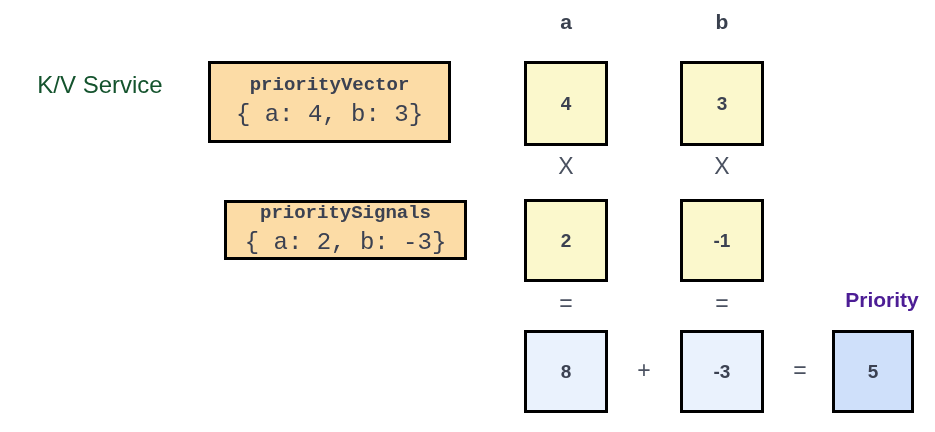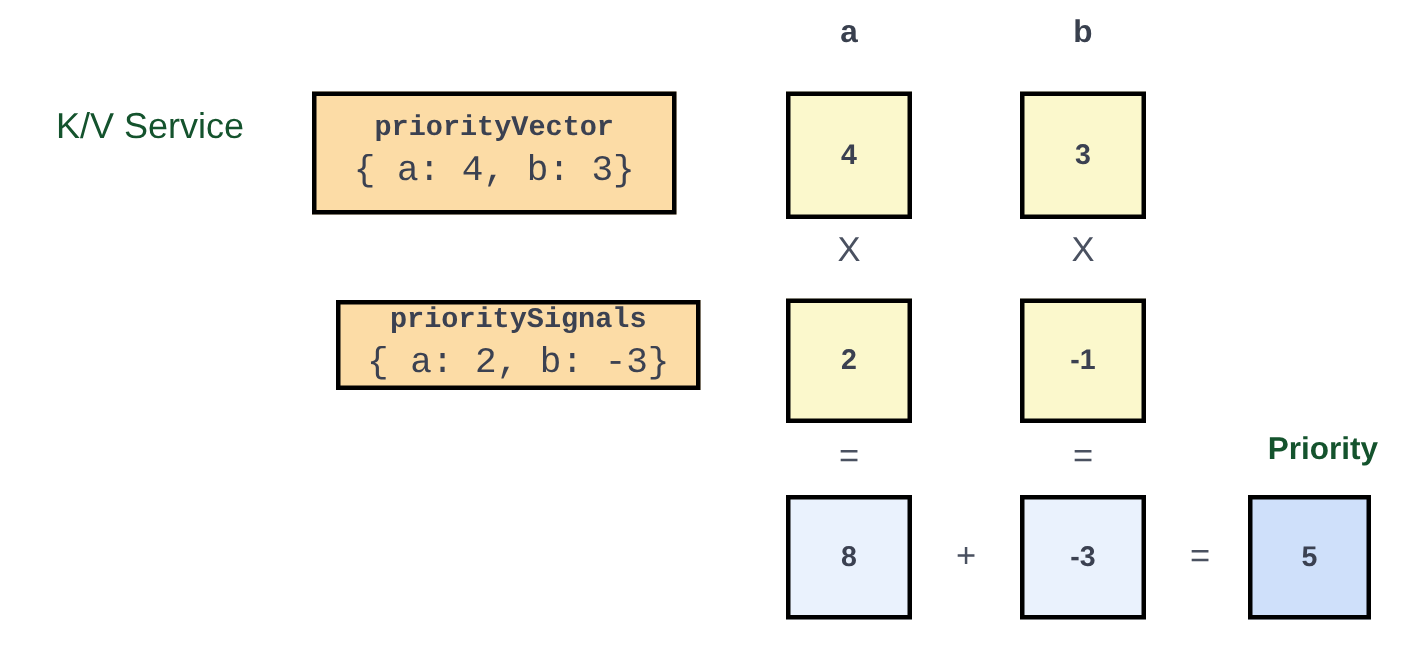--- a/index.html
+++ b/index.html
@@ -93,21 +93,21 @@
     font-size: 21px;
     font-weight: bold;
     color: #39404e;
     text-align: center;
   }
 
   
   .priority-label {
     font-size: 21px;
     font-weight: bold;
-    color: #14532d;
+    color: #4c1d95;
     text-align: center;
   }
 </style>
 </head>
 <body>
 
 <div id="canvas">
 
   <div class="abs col-head" style="left:524px; top:10px; width:84px;">a</div>
   <div class="abs col-head" style="left:680px; top:10px; width:84px;">b</div>

